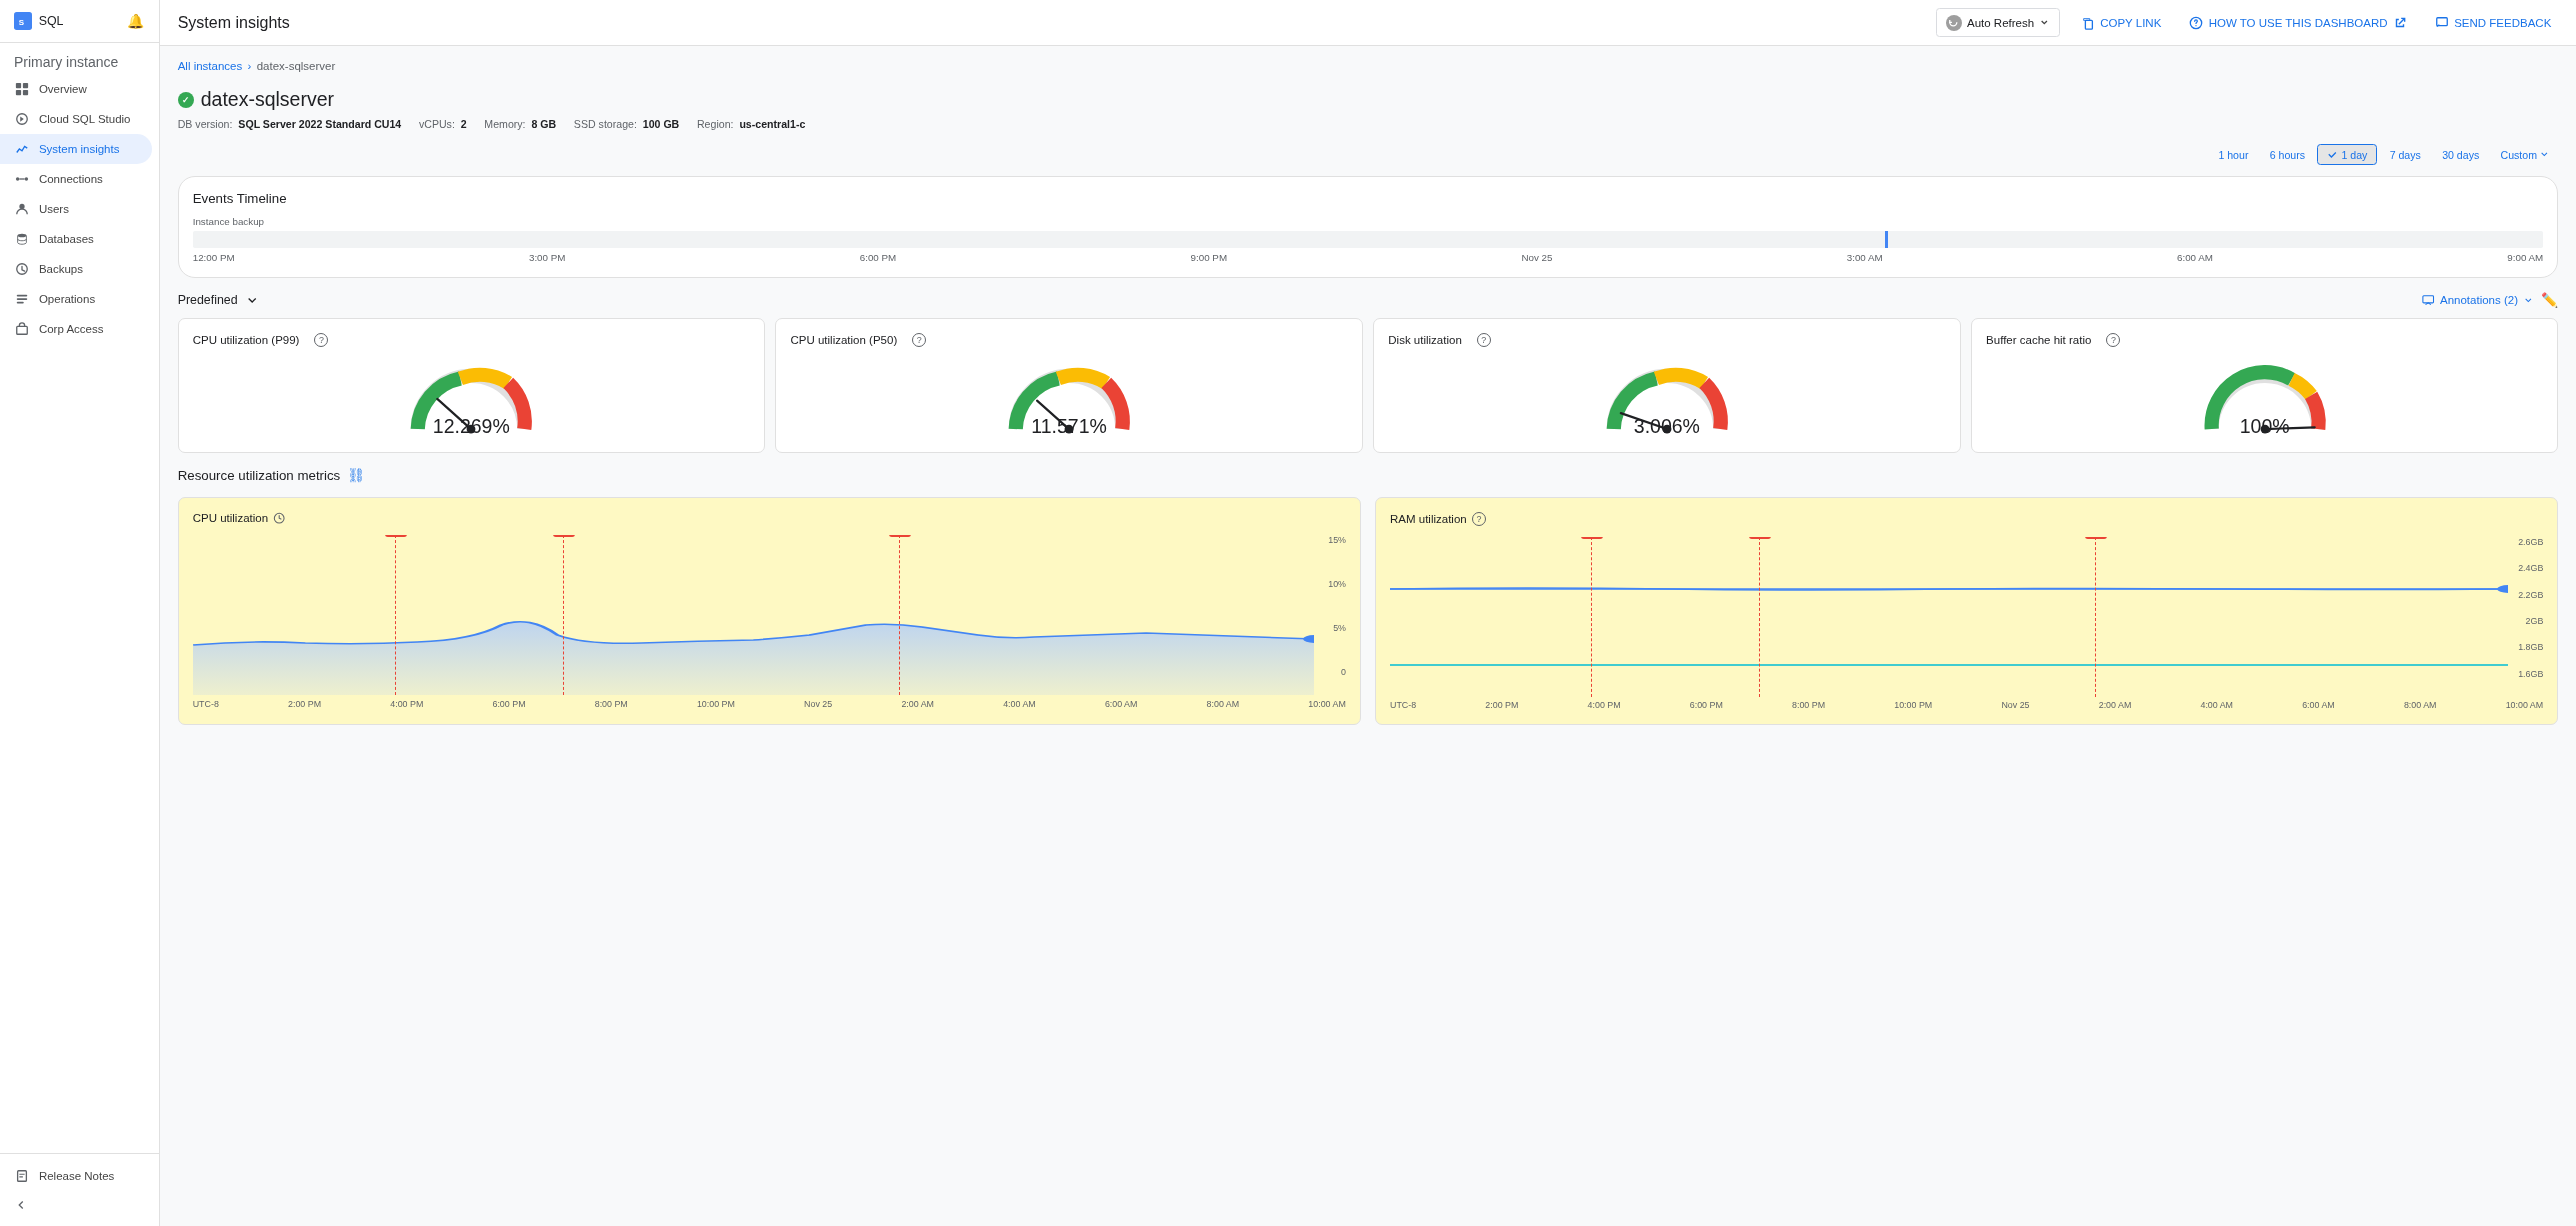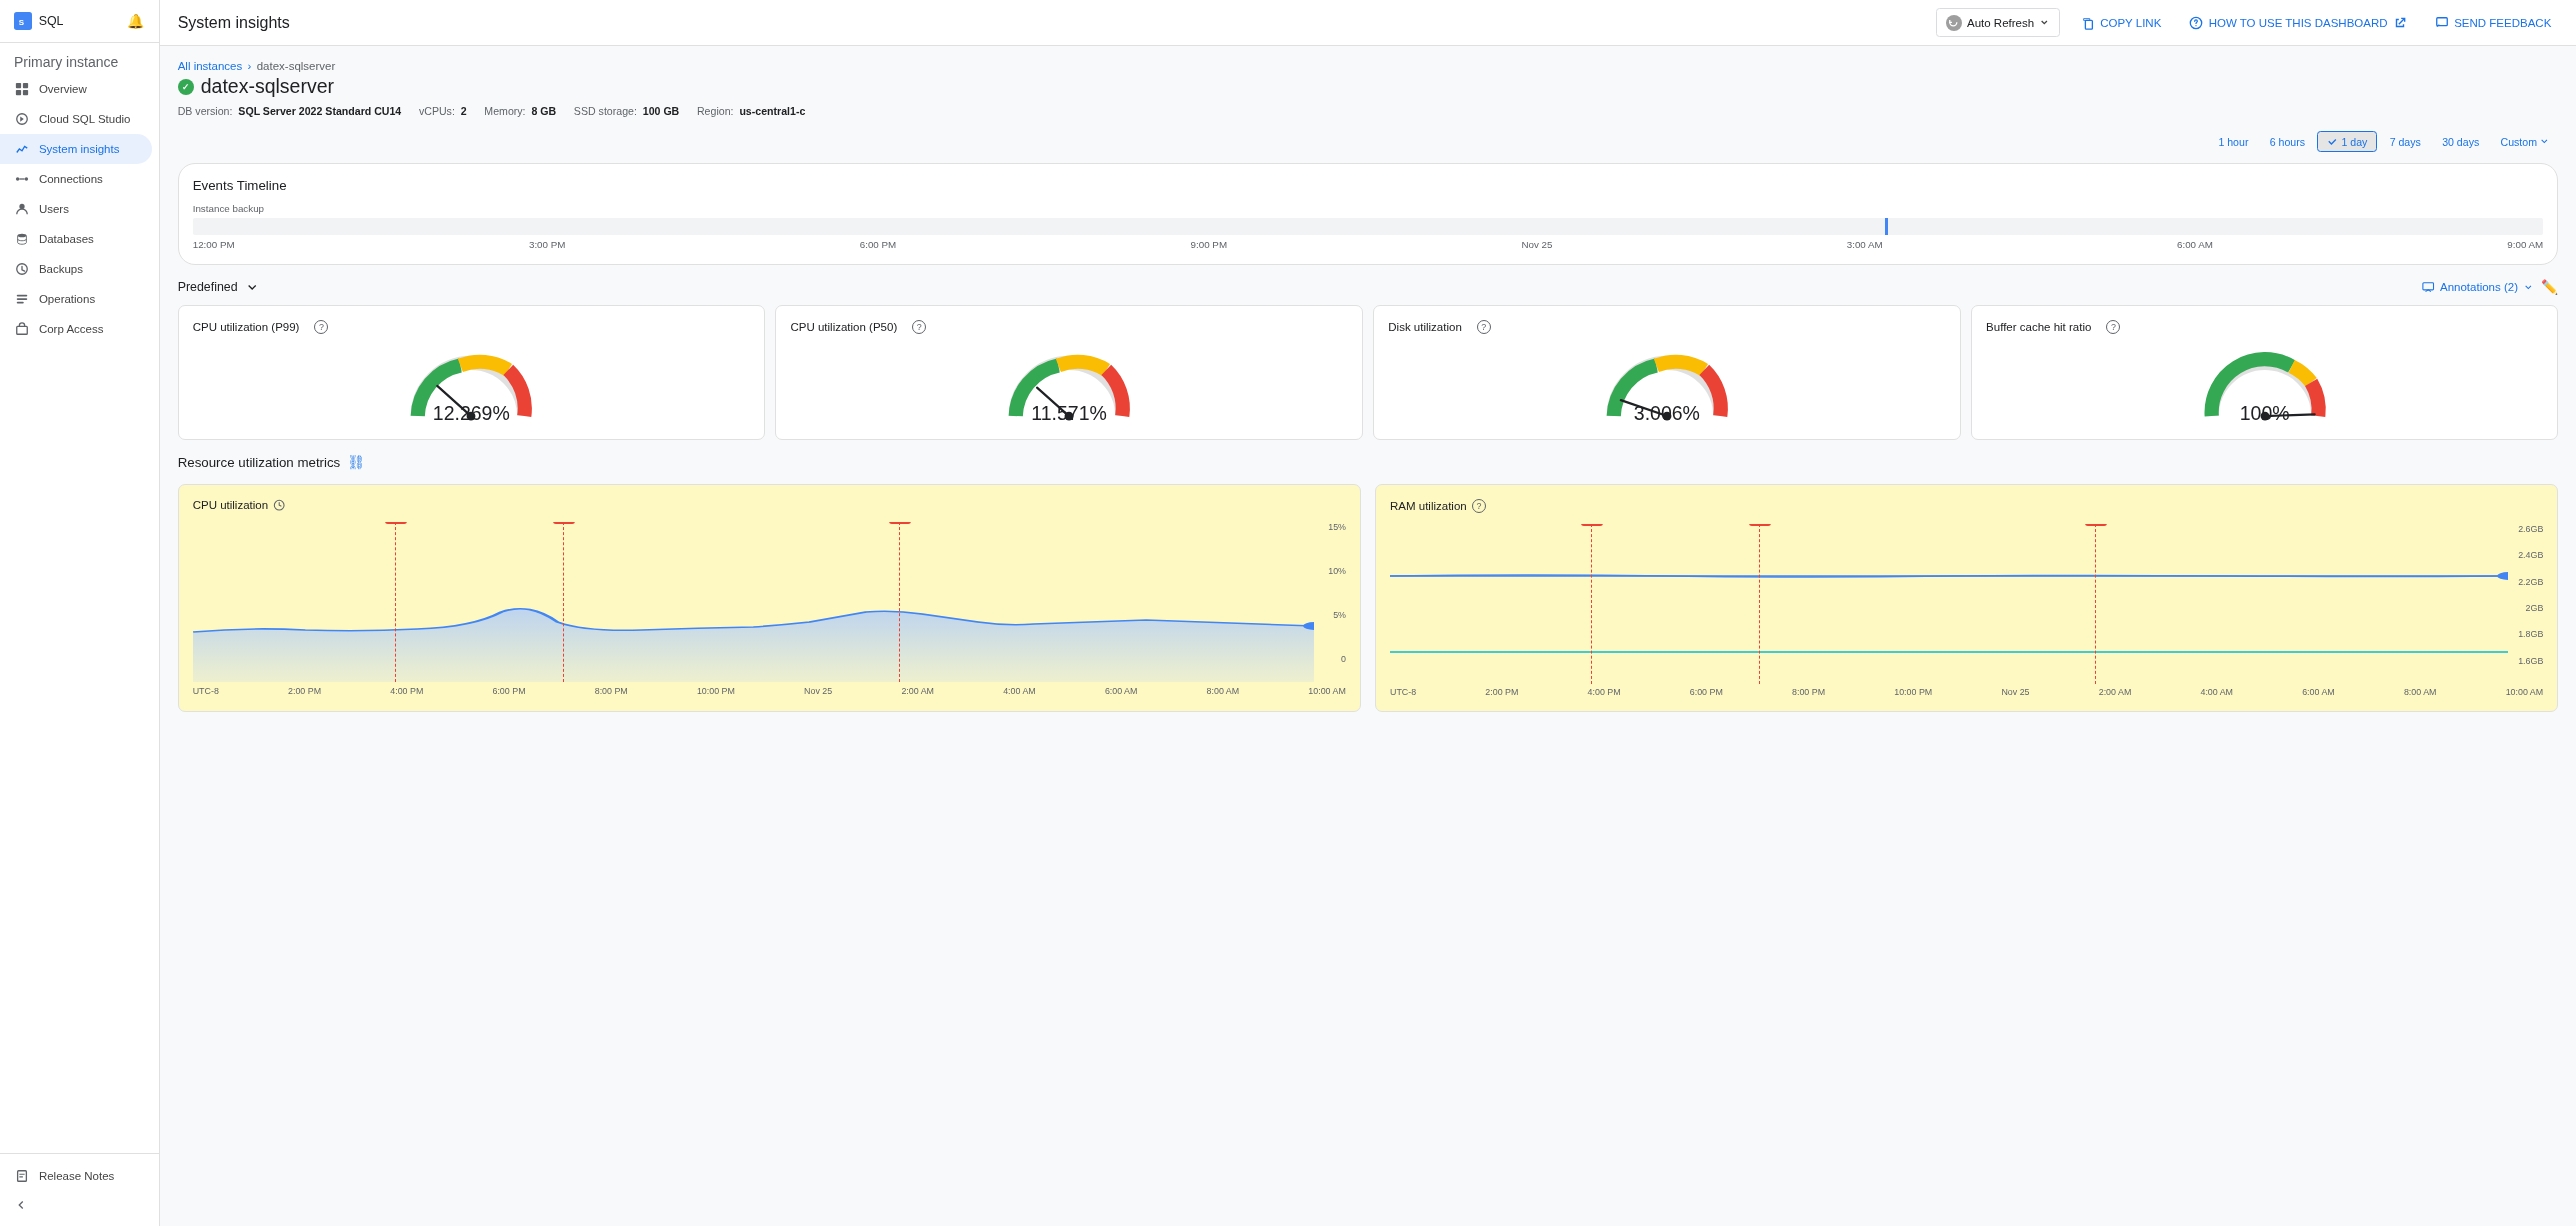--- a/index.html
+++ b/index.html
@@ -27,21 +27,21 @@
     .topbar-actions { margin-left: auto; display: flex; align-items: center; gap: 14px; }
     .topbar-btn { display: flex; align-items: center; gap: 5.3px; color: #1a73e8; font-size: 11.5px; cursor: pointer; border: none; background: none; padding: 5.3px 7px; border-radius: 3.5px; }
     .topbar-btn svg { width: 14px; height: 14px; }
     .auto-refresh-btn { display: flex; align-items: center; gap: 5.3px; color: #202124; font-size: 11.5px; cursor: pointer; border: 0.9px solid #dadce0; background: #fff; padding: 5.3px 8.9px; border-radius: 3.5px; }
     .auto-refresh-icon { width: 16px; height: 16px; border-radius: 50%; background: #9e9e9e; display: flex; align-items: center; justify-content: center; }
 
     
     .content { flex: 1; overflow-y: auto; padding: 14px 17.7px; }
 
     
-    .breadcrumb { display: flex; align-items: center; gap: 5.3px; font-size: 11.5px; color: #1a73e8; margin-bottom: 3px; }
+    .breadcrumb { display: flex; align-items: center; gap: 5.3px; font-size: 11.5px; color: #1a73e8; margin-bottom: 16px; }
     .breadcrumb-current { color: #5f6368; }
 
     
     .instance-title { display: flex; align-items: center; gap: 7px; margin-bottom: 7px; }
     .instance-title h1 { font-size: 19.5px; font-weight: 400; }
     .status-dot { width: 16px; height: 16px; border-radius: 50%; background: #34a853; display: flex; align-items: center; justify-content: center; }
     .status-dot::after { content: '✓'; color: white; font-size: 8.9px; font-weight: bold; }
 
     
     .instance-meta { display: flex; align-items: center; gap: 17.7px; font-size: 10.6px; color: #5f6368; margin-bottom: 14px; }

